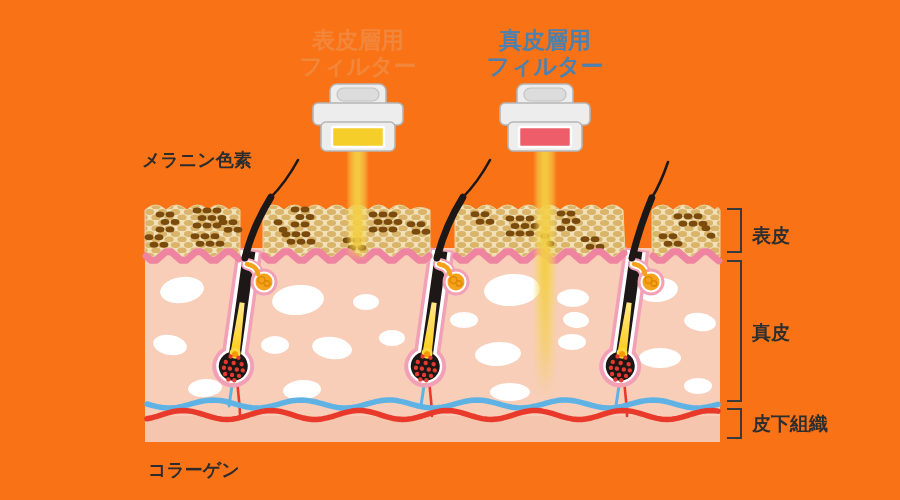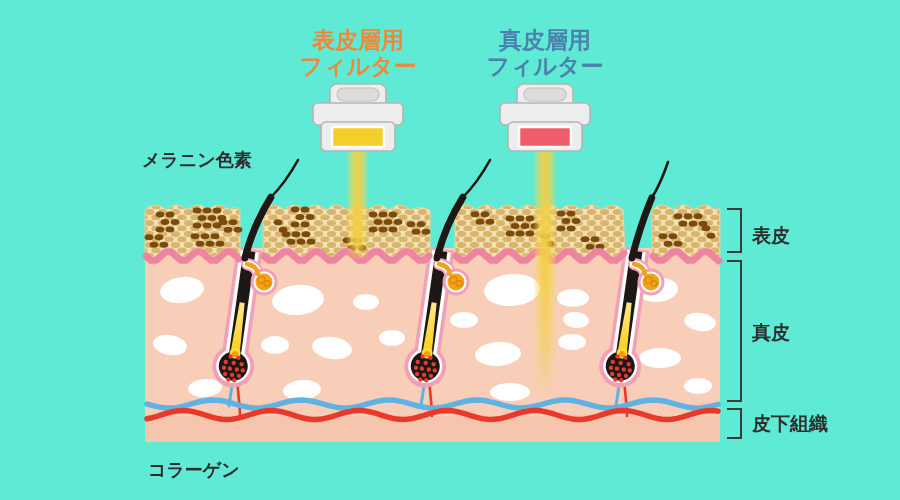--- a/index.html
+++ b/index.html
@@ -1,16 +1,16 @@
 <!DOCTYPE html>
 <html><head>
 <meta charset="utf-8">
 <style>
   html,body{margin:0;padding:0;background:#ffffff;}
-  .stage{position:relative;width:900px;height:500px;background:#5eead4;overflow:hidden;
+  .stage{position:relative;width:900px;height:500px;background:#f97316;overflow:hidden;
          font-family:"DejaVu Sans","Liberation Sans",sans-serif;}
   .flabel{font-size:23px;font-weight:700;}
   .layer-label{font-size:19px;font-weight:600;fill:#2e2e2e;}
   .side-label{font-size:18px;font-weight:600;fill:#2c2c2c;}
   .bracket{fill:none;stroke:#3a3a3a;stroke-width:2;}
   .dev-body{fill:#ededed;stroke:#b5b5b5;stroke-width:1.6;}
   .dev-recess{fill:#dcdcdc;stroke:#c2c2c2;stroke-width:1.2;}
   .dev-window{stroke:#ffffff;stroke-width:2.5;}
   text{user-select:none;}
 </style>

